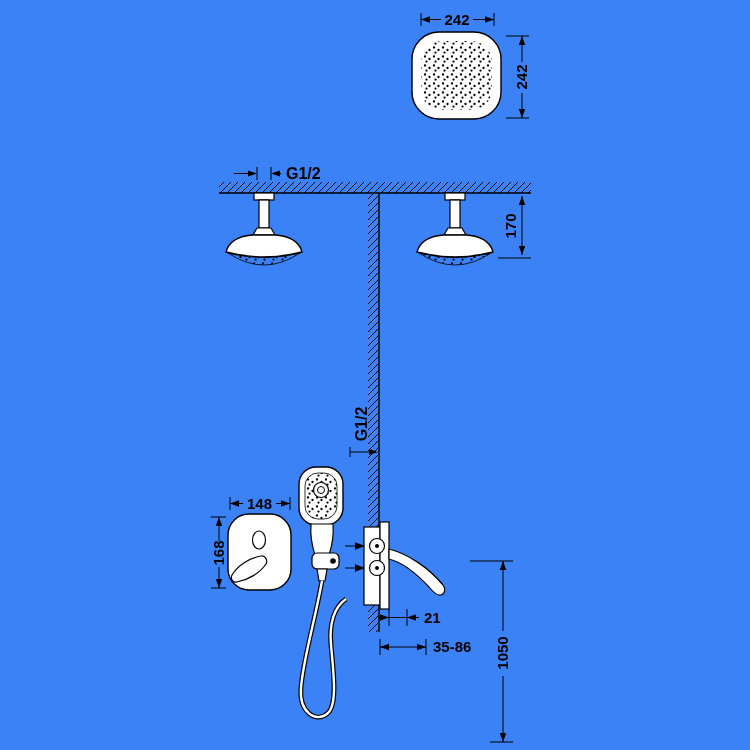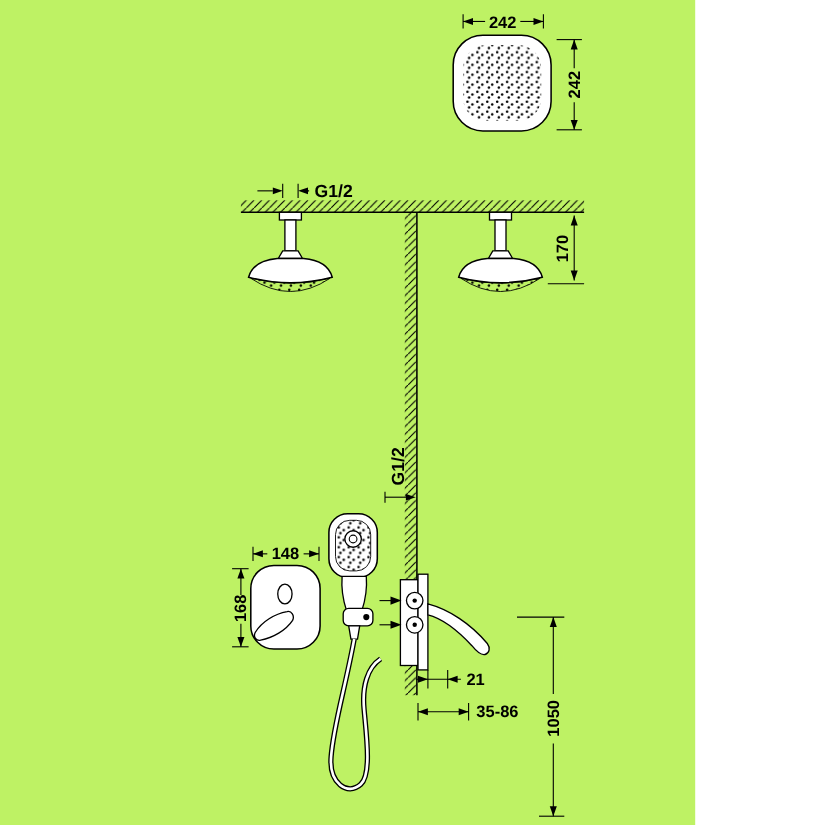--- a/index.html
+++ b/index.html
@@ -1,16 +1,16 @@
 <!DOCTYPE html>
 <html><head>
 <meta charset="utf-8">
 <style>
   html,body{margin:0;padding:0;background:#ffffff;width:750px;height:750px;overflow:hidden;}
-  .wrap{width:632px;height:750px;background:#bef264;}
+  .wrap{width:750px;height:750px;background:#3b82f6;}
   svg{display:block;}
   .s  {stroke:#000;stroke-width:1.4;fill:none;}
   .sf {stroke:#000;stroke-width:1.4;fill:#fff;}
   .sft{stroke:#000;stroke-width:1.2;fill:#fff;}
   .d  {stroke:#000;stroke-width:1;fill:none;}
   .a  {fill:#000;stroke:none;}
   .hose-o{stroke:#000;stroke-width:4.8;fill:none;}
   .hose-i{stroke:#fff;stroke-width:2.4;fill:none;}
   .dt {font:700 15px "Liberation Sans","DejaVu Sans",sans-serif;fill:#000;}
   .th {font:700 16px "Liberation Sans","DejaVu Sans",sans-serif;fill:#000;}

